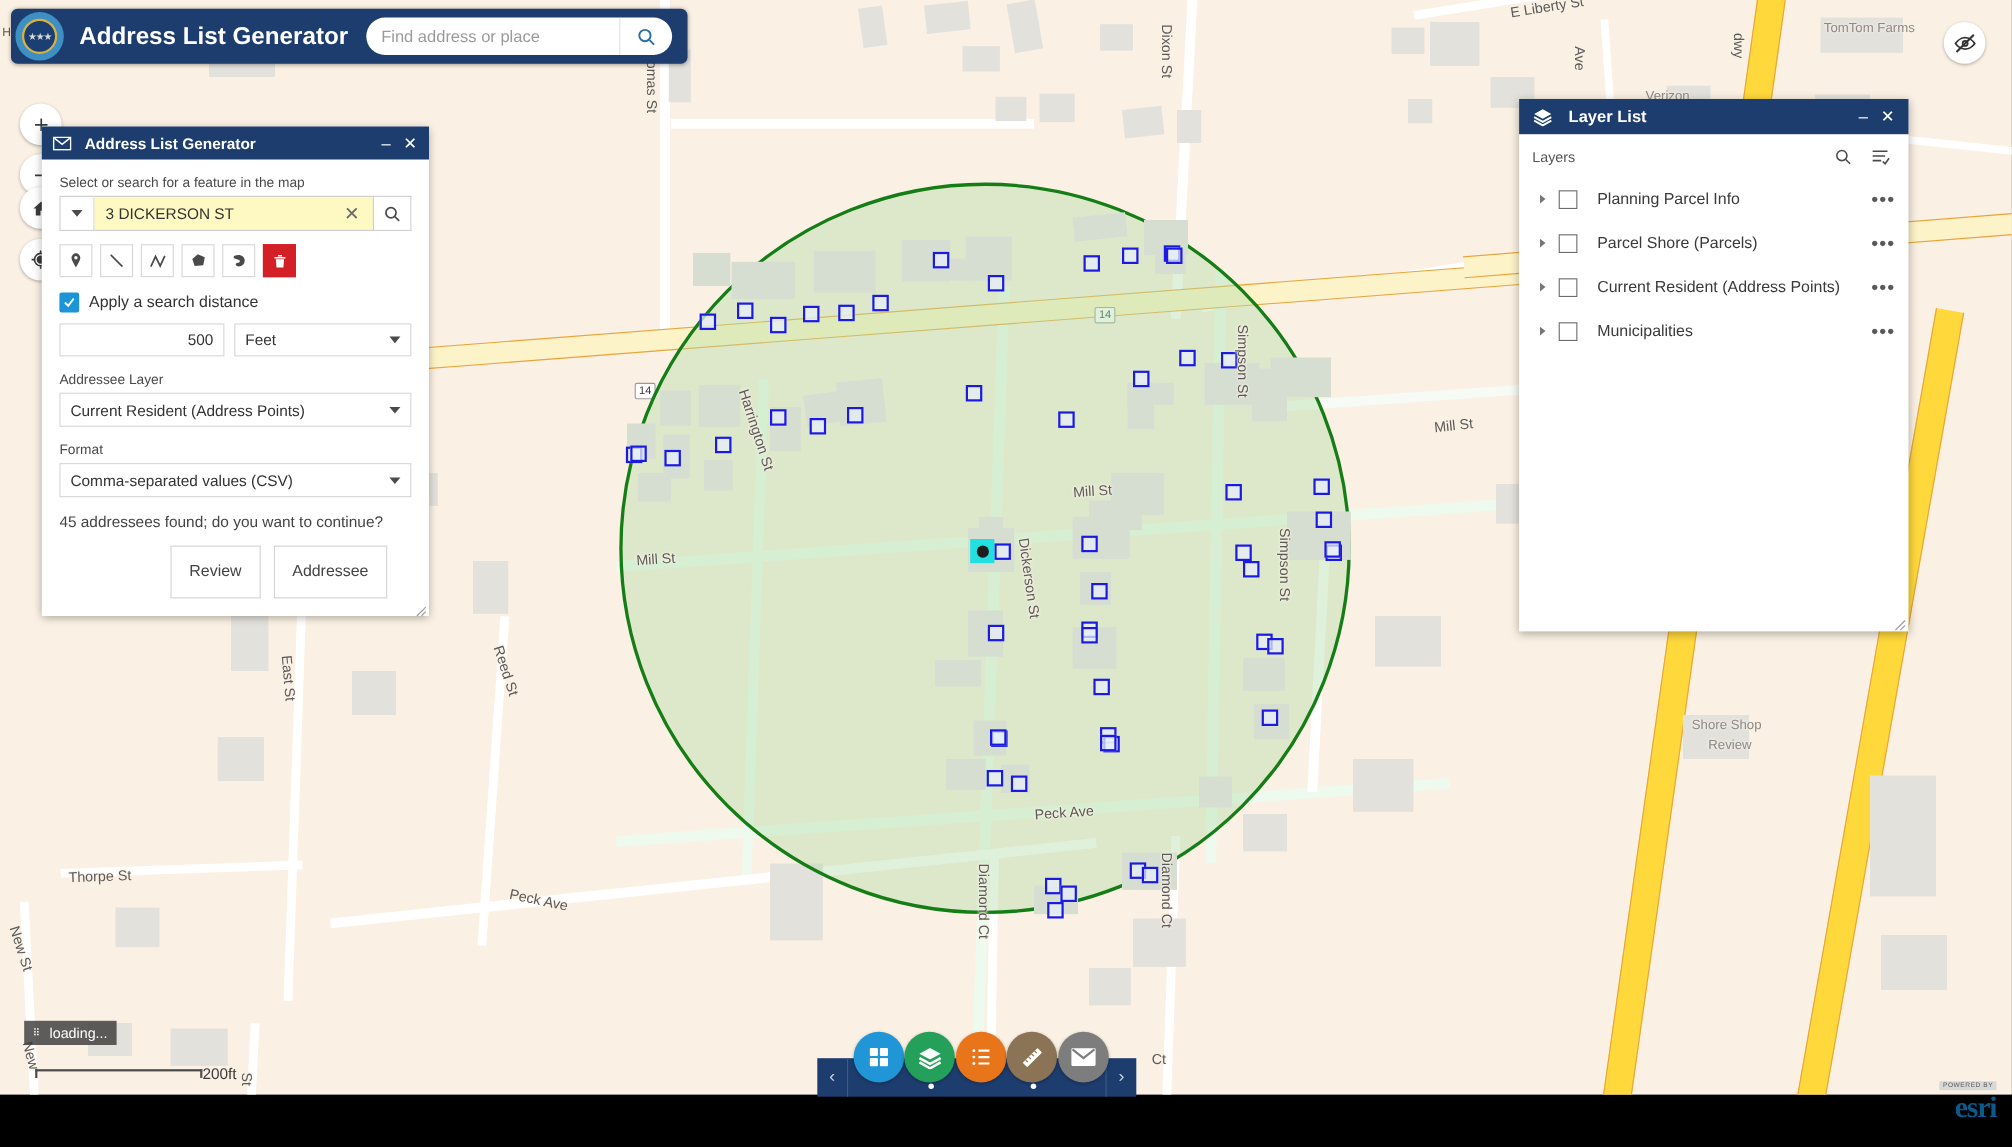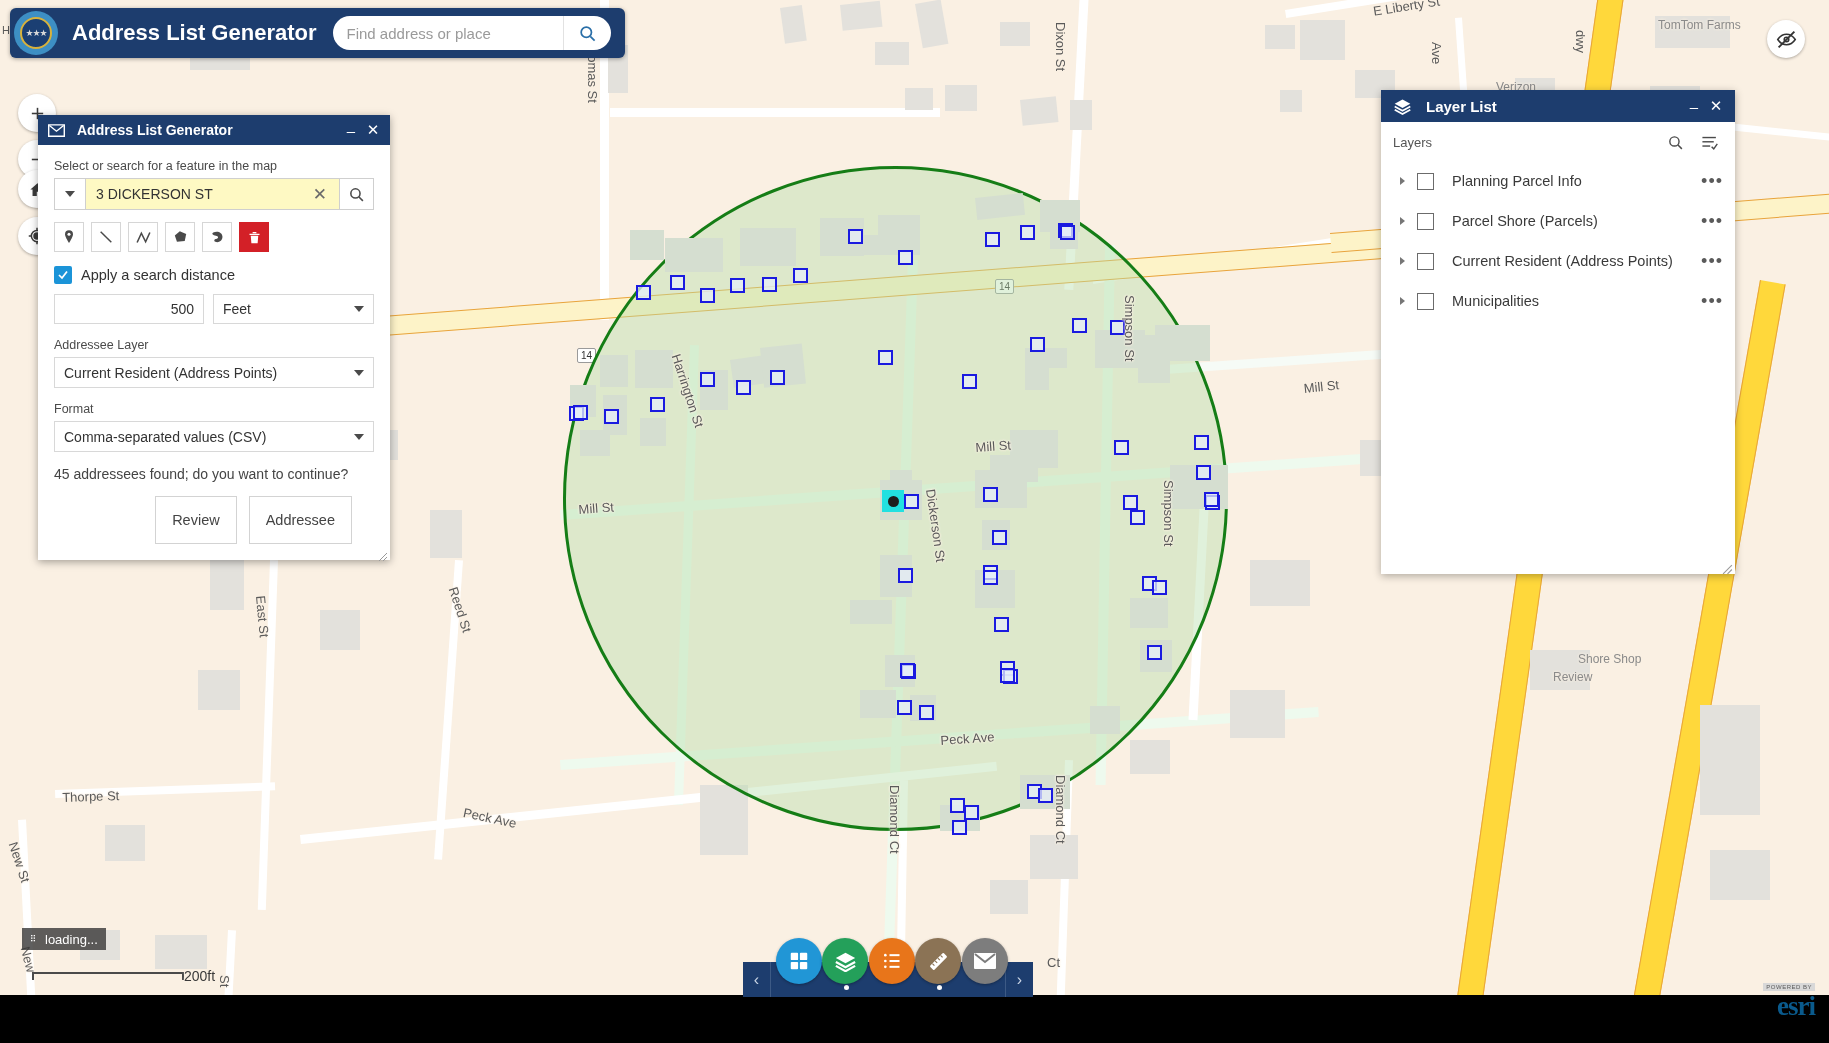--- a/index.html
+++ b/index.html
@@ -684,21 +684,21 @@
     <div class="street-label" style="left:268px;top:595px;transform:rotate(85deg);">East St</div>
     <div class="street-label" style="left:62px;top:790px;transform:rotate(-2deg);">Thorpe St</div>
     <div class="street-label" style="left:20px;top:840px;transform:rotate(72deg);">New St</div>
     <div class="street-label" style="left:32px;top:945px;transform:rotate(75deg);">New</div>
     <div class="street-label" style="left:940px;top:733px;transform:rotate(-4deg);">Peck Ave</div>
     <div class="street-label" style="left:465px;top:805px;transform:rotate(12deg);">Peck Ave</div>
     <div class="street-label" style="left:902px;top:785px;transform:rotate(90deg);">Diamond Ct</div>
     <div class="street-label" style="left:1068px;top:775px;transform:rotate(90deg);">Diamond Ct</div>
     <div class="street-label" style="left:1047px;top:955px;">Ct</div>
     <div class="street-label" style="left:232px;top:975px;transform:rotate(90deg);">St</div>
-    <div class="poi-label" style="left:1538px;top:652px;margin-left:40px;">Shore Shop</div>
+    <div class="poi-label" style="left:1538px;top:652px;">Shore Shop</div>
     <div class="poi-label" style="left:1553px;top:670px;">Review</div>
     <div class="street-label" style="left:1648px;top:140px;transform:rotate(90deg);">wy</div>
     <div class="street-label" style="left:2px;top:24px;font-size:11px;">Ha</div>
   </div>
 
   <div id="scale-bar">
     <div id="scale-line"></div>
     <div id="scale-txt">200ft</div>
   </div>
 

